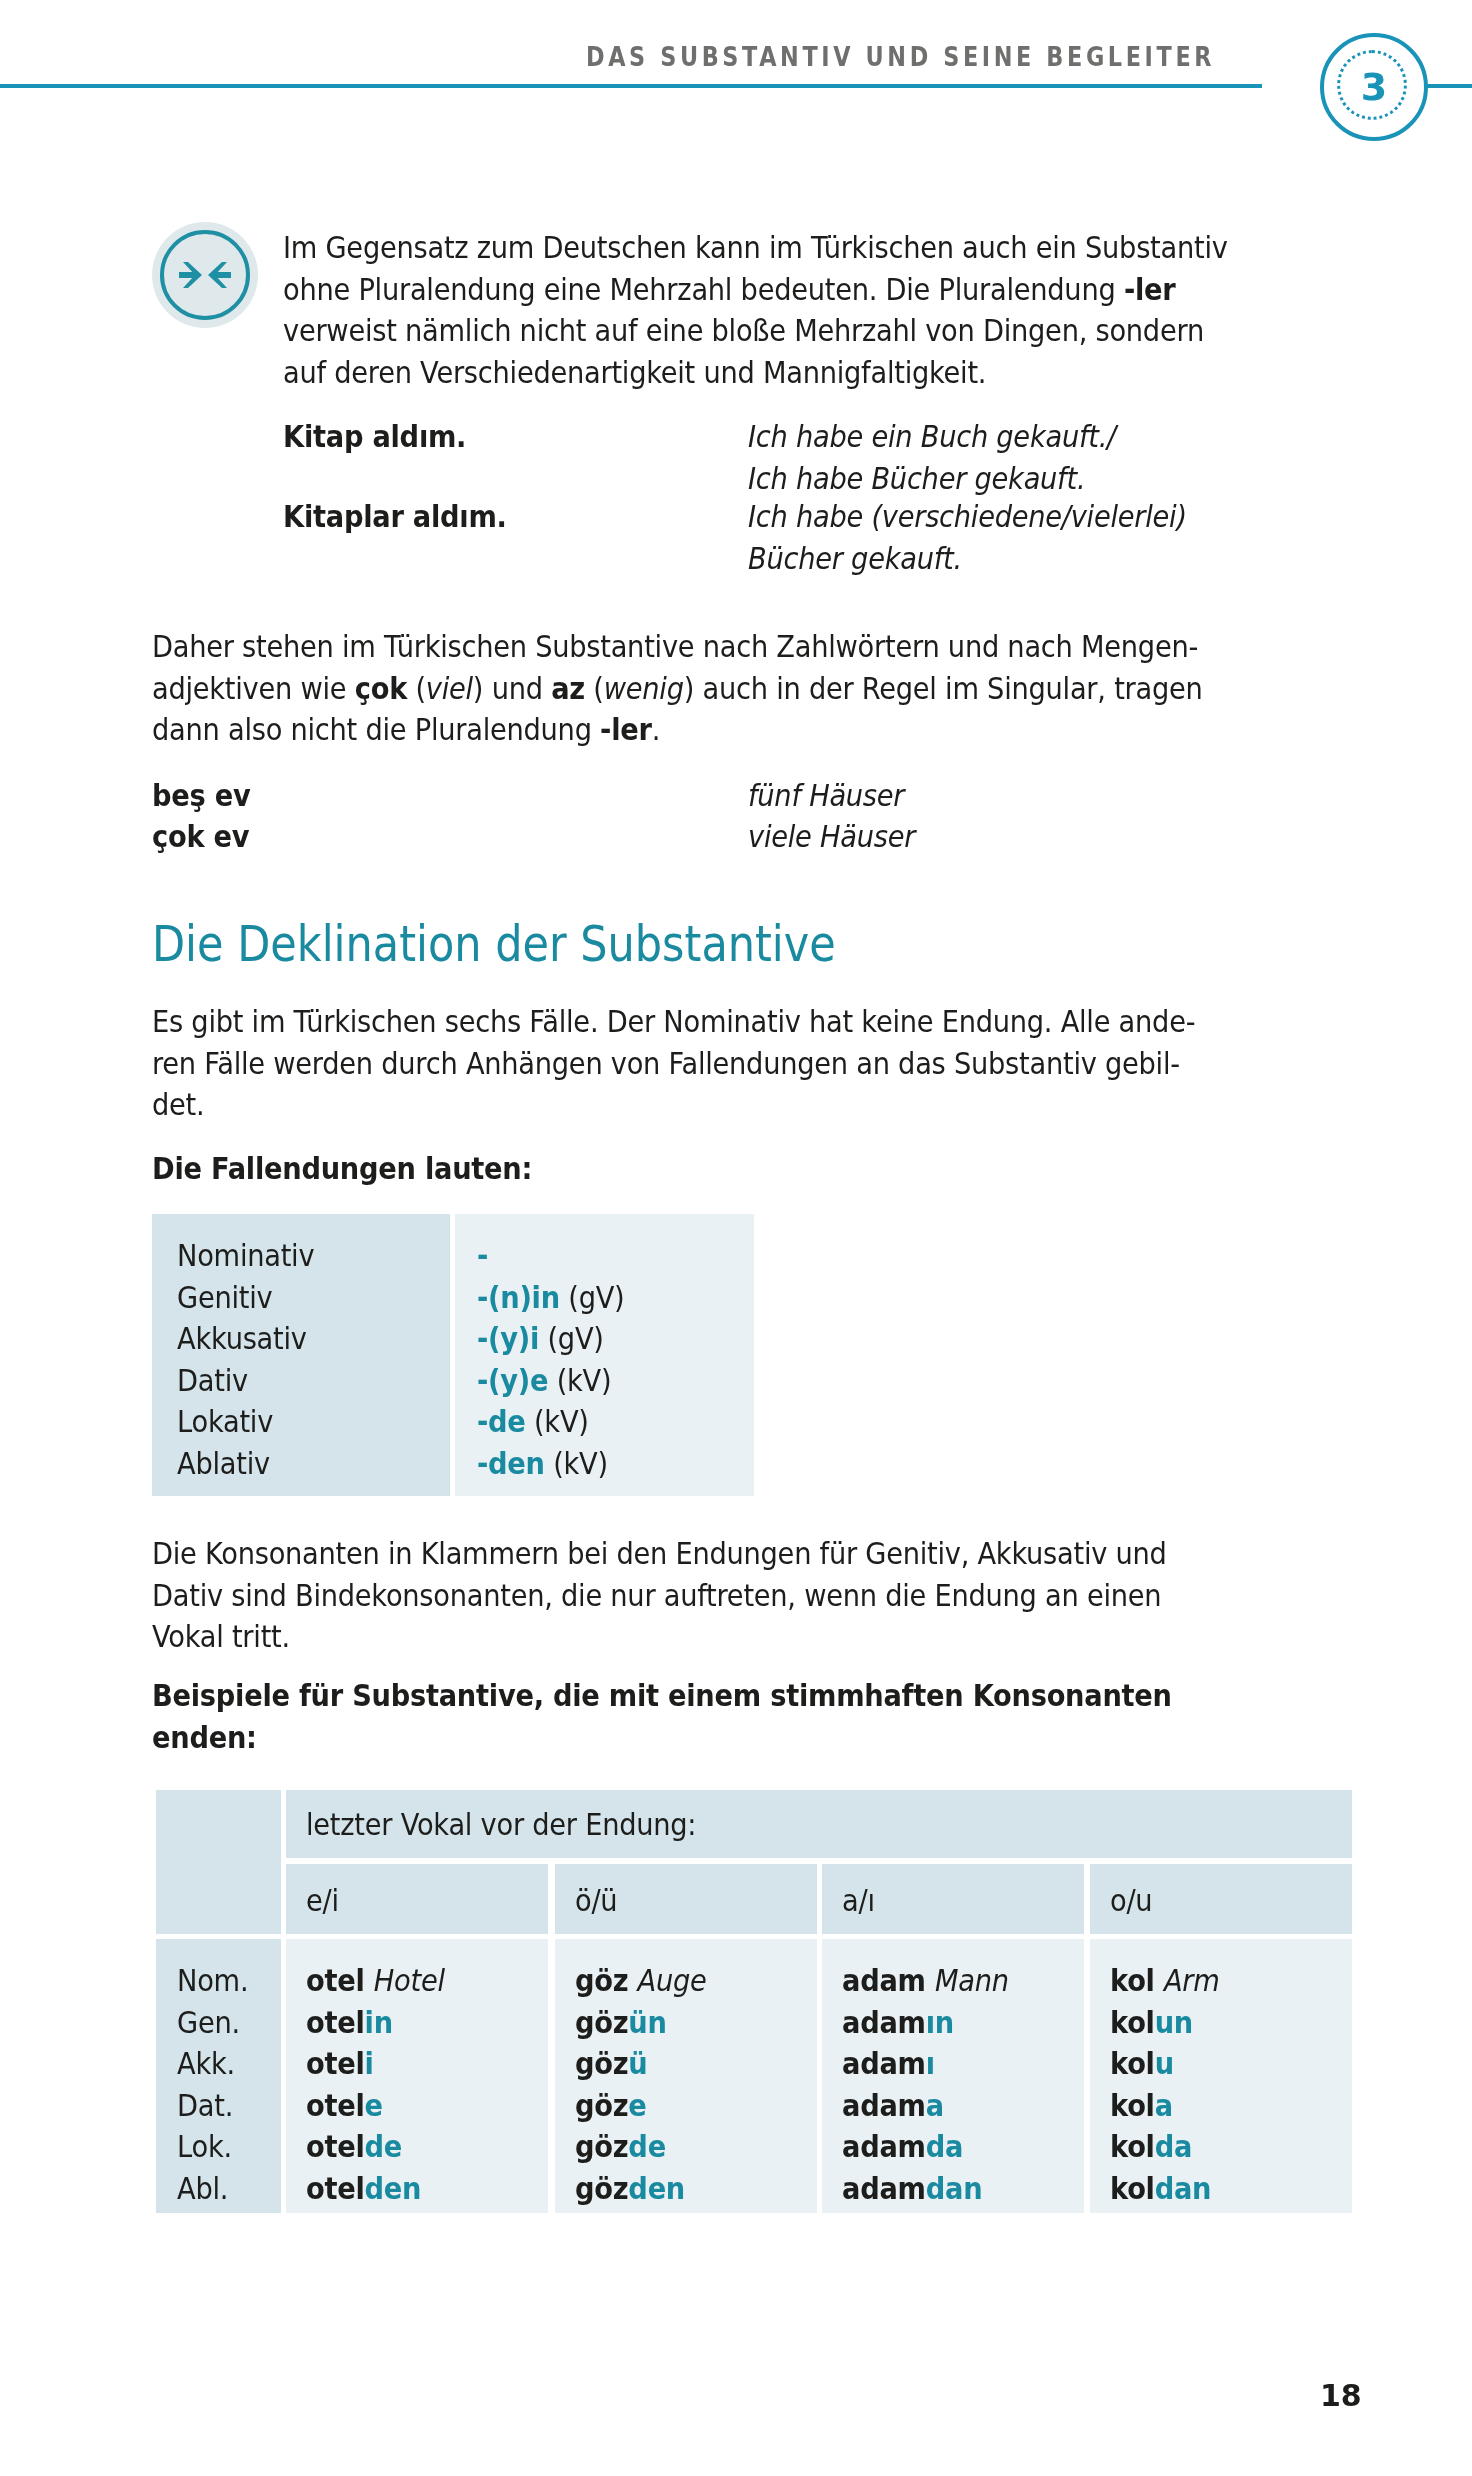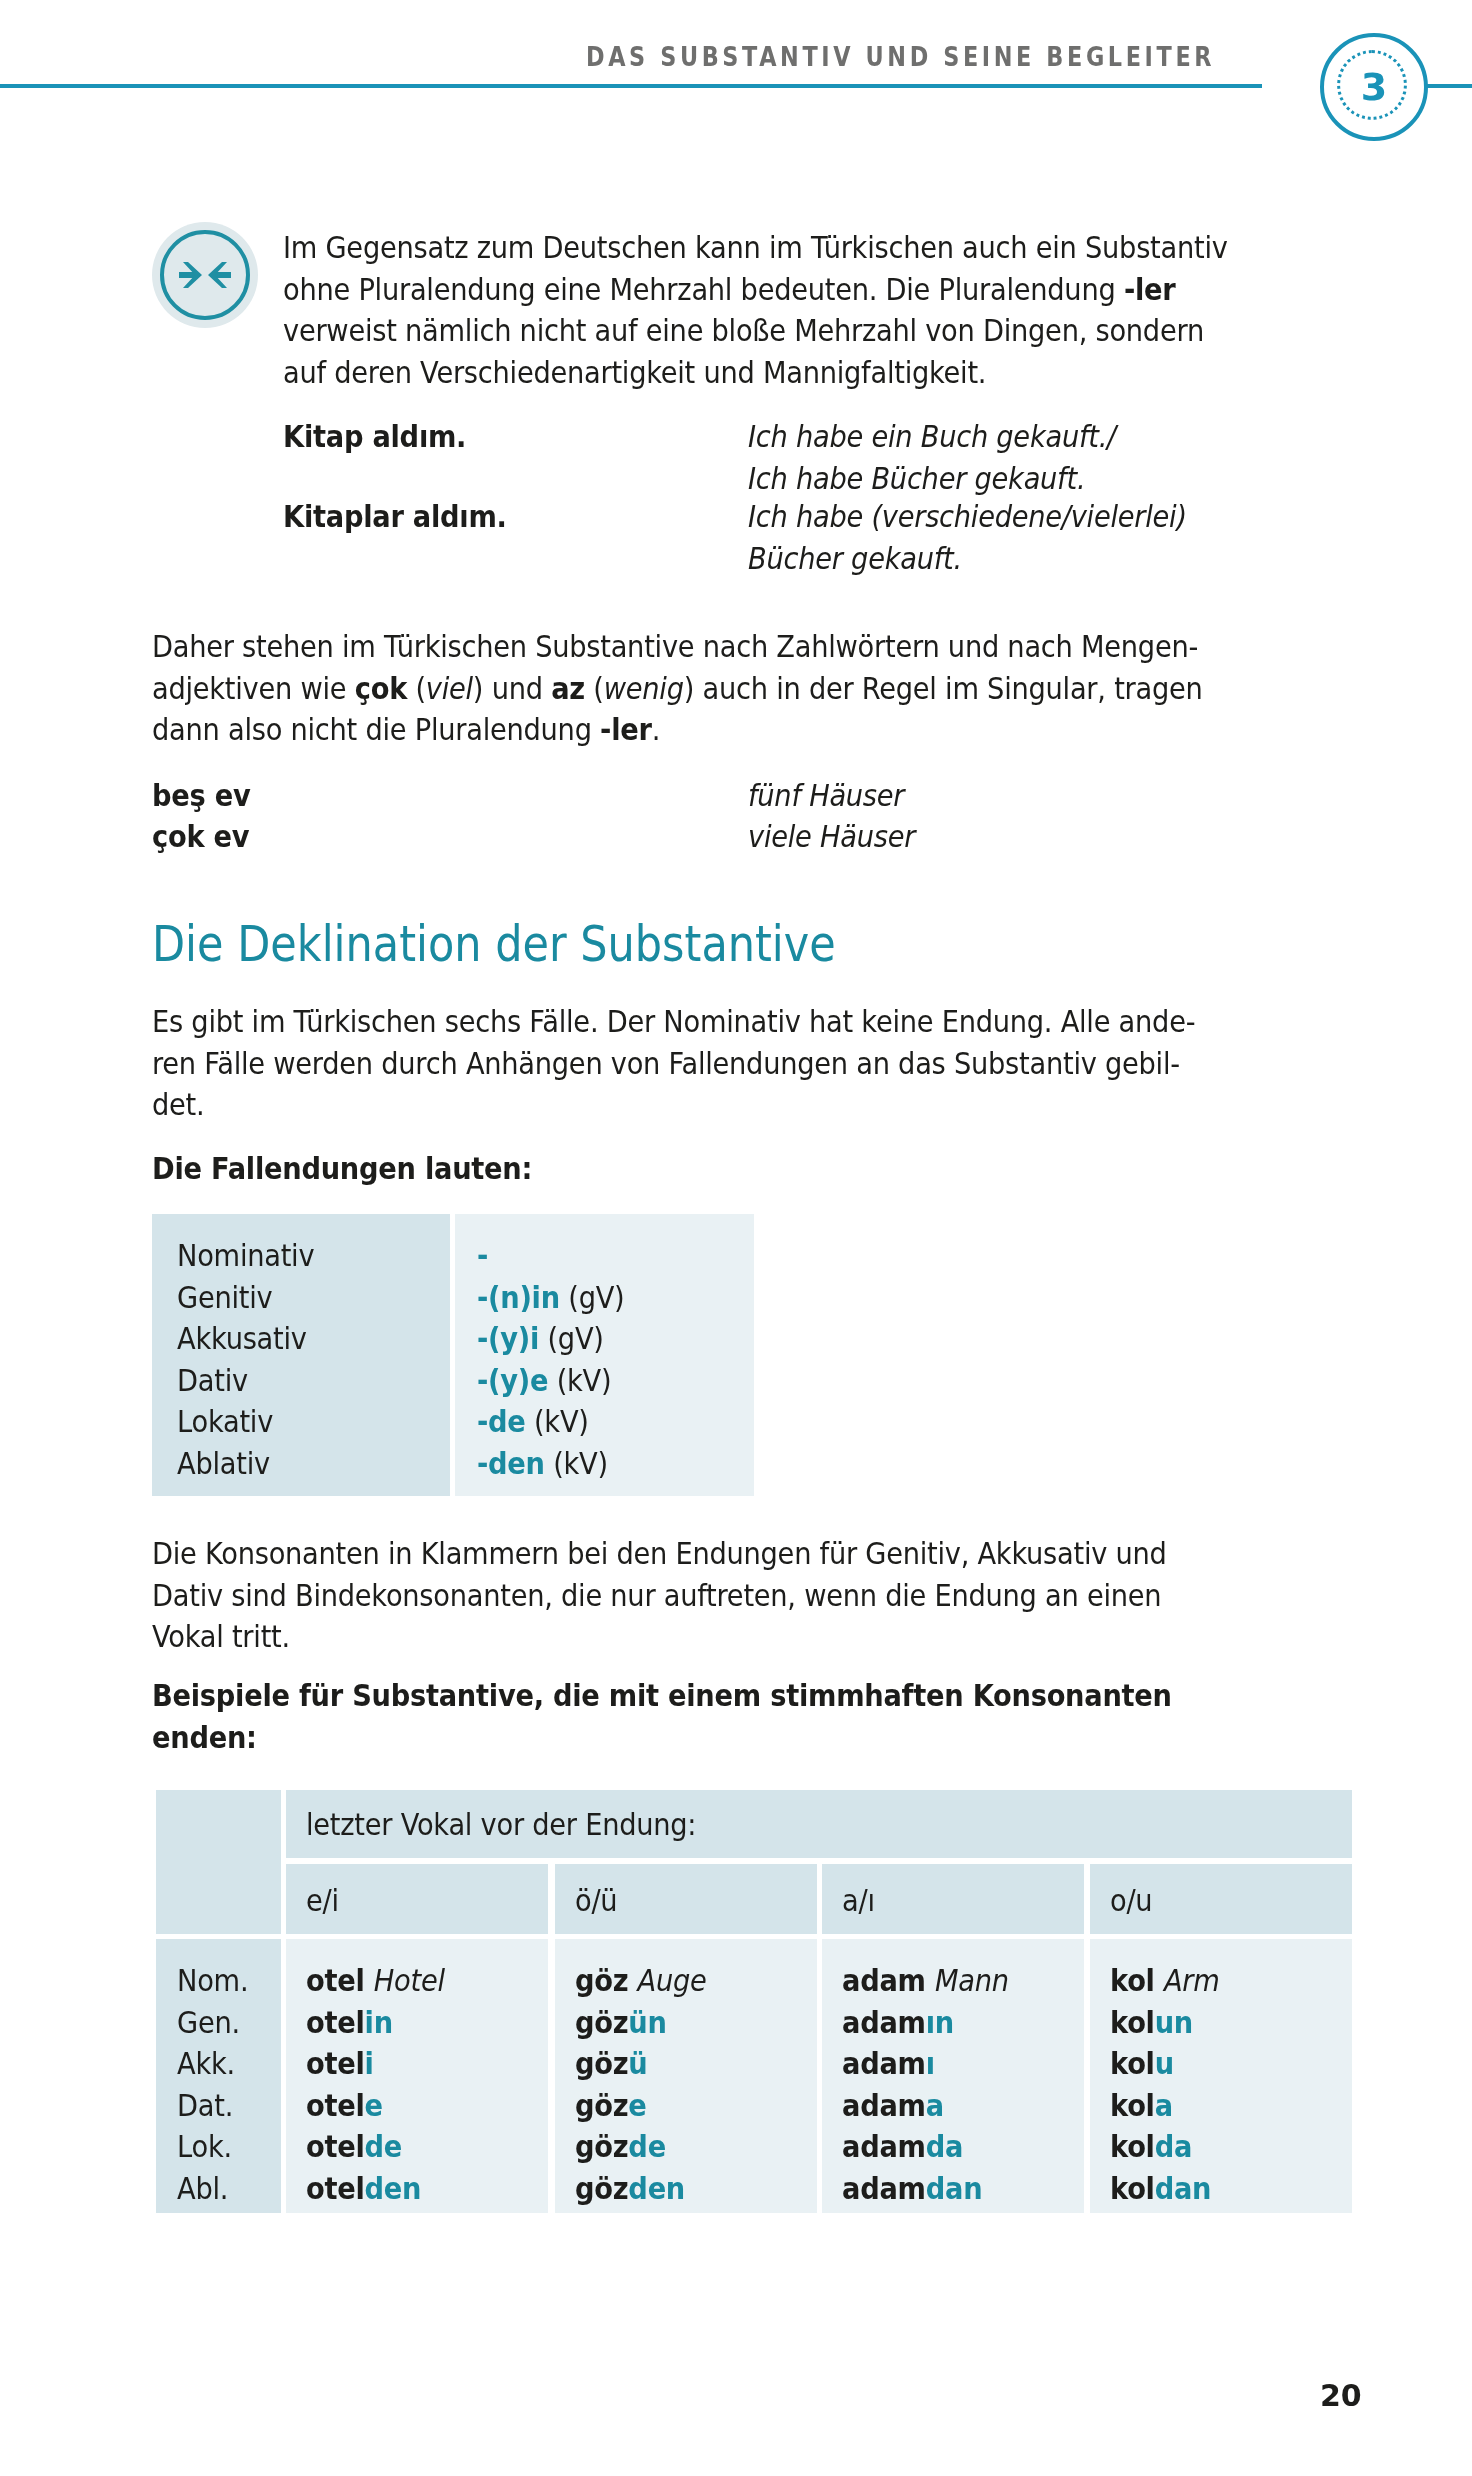--- a/index.html
+++ b/index.html
@@ -193,13 +193,13 @@
   <div class="abs txt cond b" style="left:1110px; top:1960px;">
     <div><span>kol</span> <i style="font-weight:normal">Arm</i></div>
     <div><span>kol</span><span class="teal">un</span></div>
     <div><span>kol</span><span class="teal">u</span></div>
     <div><span>kol</span><span class="teal">a</span></div>
     <div><span>kol</span><span class="teal">da</span></div>
     <div><span>kol</span><span class="teal">dan</span></div>
   </div>
 </div>
 
-<div class="abs" id="page-number">20</div>
+<div class="abs" id="page-number">18</div>
 
 </body></html>

